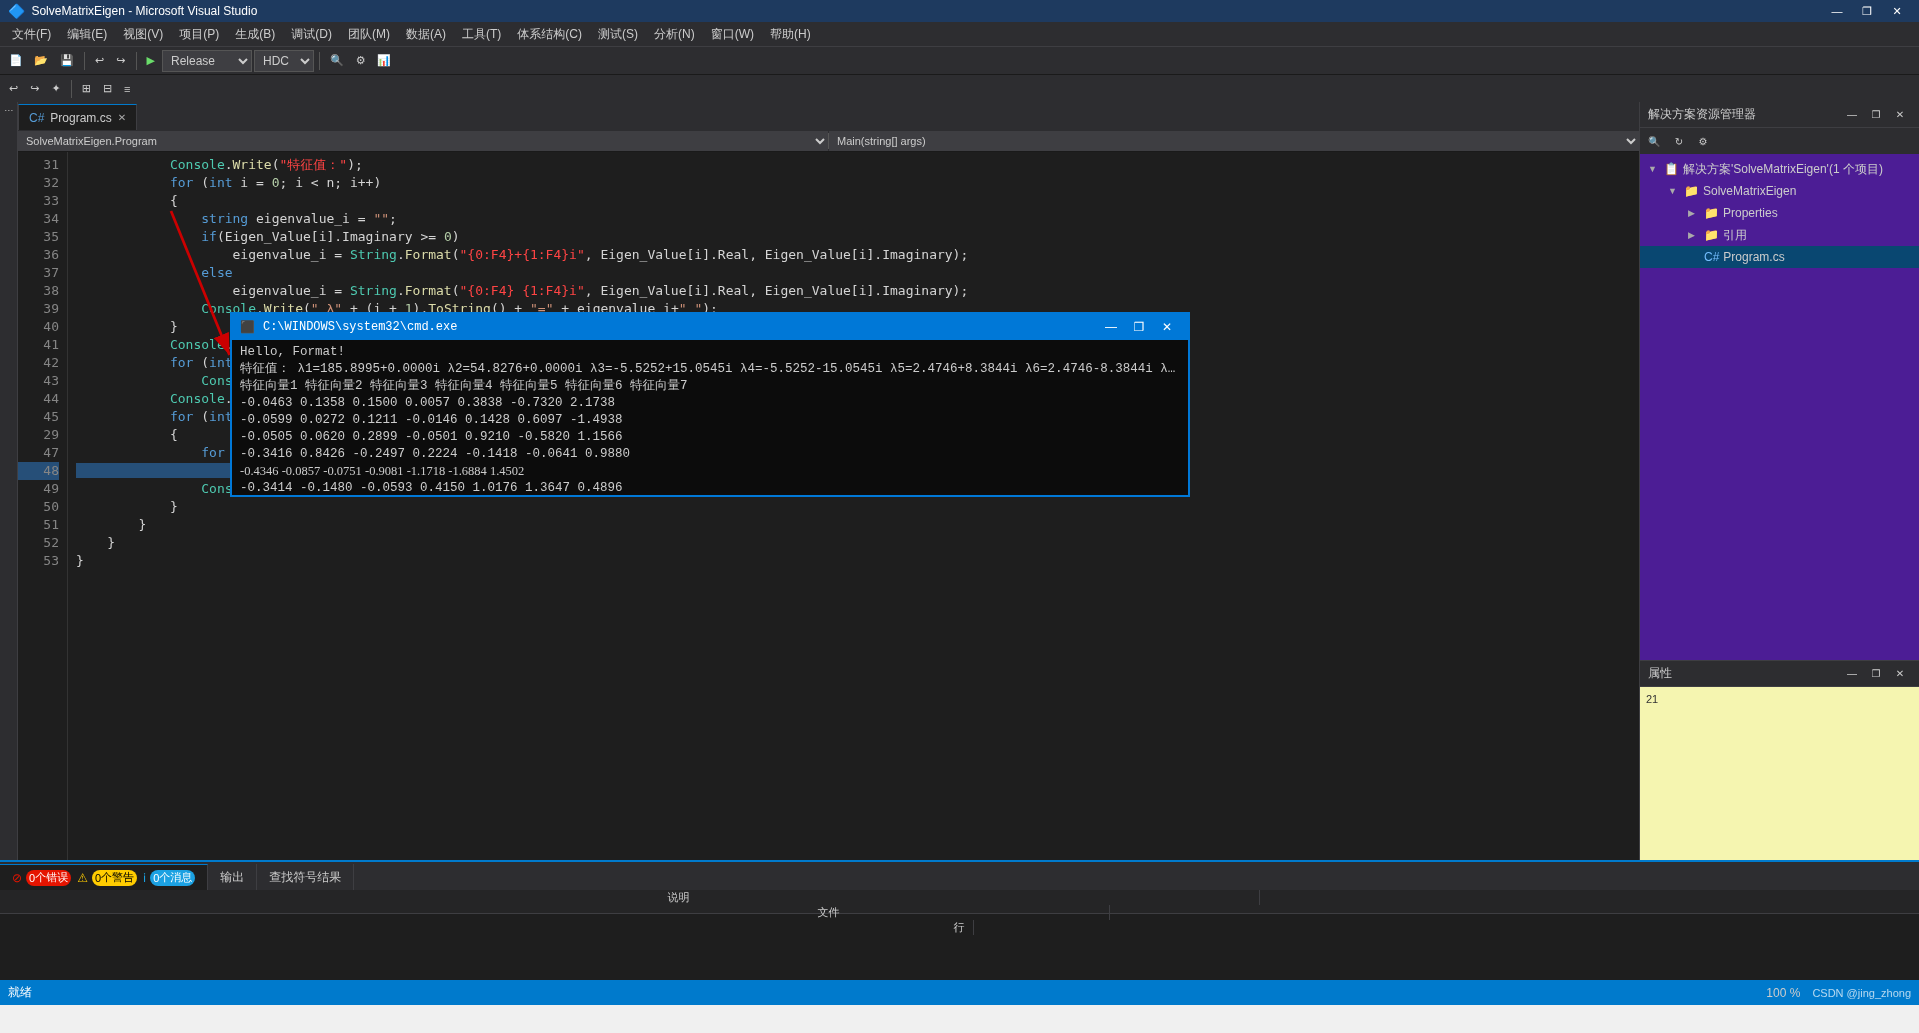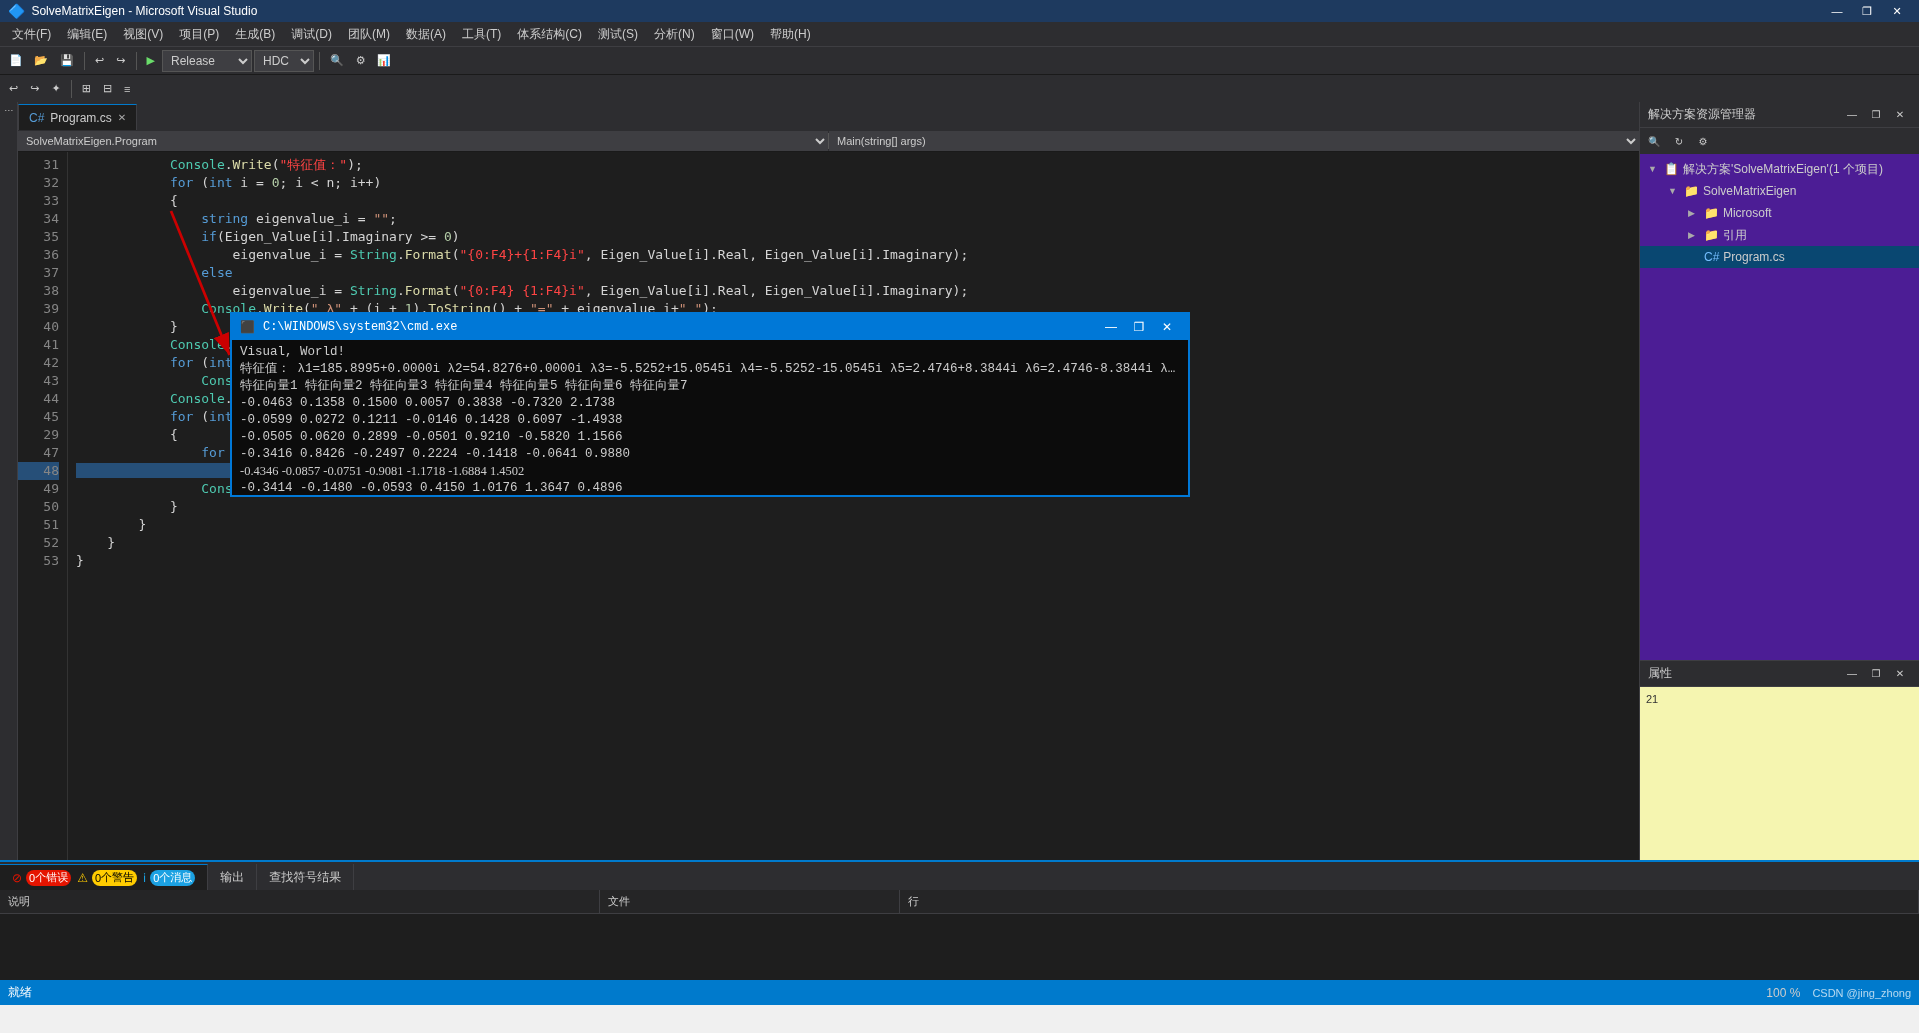--- a/index.html
+++ b/index.html
@@ -310,20 +310,21 @@
       overflow: auto;
     }
     #error-list-header {
       height: 24px;
       background: #252526;
       display: flex;
       align-items: center;
       color: #cccccc;
       font-size: 11px;
       border-bottom: 1px solid #3e3e42;
+      flex-direction: column;
     }
     .el-col {
       padding: 0 8px;
       height: 100%;
       display: flex;
       align-items: center;
       border-right: 1px solid #3e3e42;
     }
 
     
@@ -590,21 +591,21 @@
         <div class="tree-indent"></div>
         <span class="tree-expand">▼</span>
         <span class="folder-icon">📁</span>
         <span>SolveMatrixEigen</span>
       </div>
       <div class="tree-item">
         <div class="tree-indent"></div>
         <div class="tree-indent"></div>
         <span class="tree-expand">▶</span>
         <span class="folder-icon">📁</span>
-        <span>Microsoft</span>
+        <span>Properties</span>
       </div>
       <div class="tree-item">
         <div class="tree-indent"></div>
         <div class="tree-indent"></div>
         <span class="tree-expand">▶</span>
         <span class="folder-icon">📁</span>
         <span>引用</span>
       </div>
       <div class="tree-item selected">
         <div class="tree-indent"></div>
@@ -638,21 +639,21 @@
         <span>⬛</span>
         <span>C:\WINDOWS\system32\cmd.exe</span>
       </div>
       <div id="cmd-controls">
         <button class="cmd-btn">—</button>
         <button class="cmd-btn">❐</button>
         <button class="cmd-btn">✕</button>
       </div>
     </div>
     <div id="cmd-content">
-      <div style="color:#cccccc;">Visual, World!</div>
+      <div style="color:#cccccc;">Hello, Format!</div>
       <div style="color:#cccccc; white-space: nowrap; overflow: hidden; text-overflow: ellipsis;">特征值：  λ1=185.8995+0.0000i  λ2=54.8276+0.0000i  λ3=-5.5252+15.0545i   λ4=-5.5252-15.0545i   λ5=2.4746+8.3844i   λ6=2.4746-8.3844i   λ7=9.3742+0.0000i</div>
       <div style="color:#cccccc;">特征向量1   特征向量2   特征向量3   特征向量4   特征向量5   特征向量6   特征向量7</div>
       <div style="color:#cccccc;">   -0.0463     0.1358     0.1500     0.0057     0.3838    -0.7320     2.1738</div>
       <div style="color:#cccccc;">   -0.0599     0.0272     0.1211    -0.0146     0.1428     0.6097    -1.4938</div>
       <div style="color:#cccccc;">   -0.0505     0.0620     0.2899    -0.0501     0.9210    -0.5820     1.1566</div>
       <div style="color:#cccccc;">   -0.3416     0.8426    -0.2497     0.2224    -0.1418    -0.0641     0.9880</div>
       <div style="color:#cccccc;font-family:Liberation Serif, serif;">   -0.4346    -0.0857    -0.0751    -0.9081    -1.1718    -1.6884     1.4502</div>
       <div style="color:#cccccc;">   -0.3414    -0.1480    -0.0593     0.4150     1.0176     1.3647     0.4896</div>
 
     </div>

